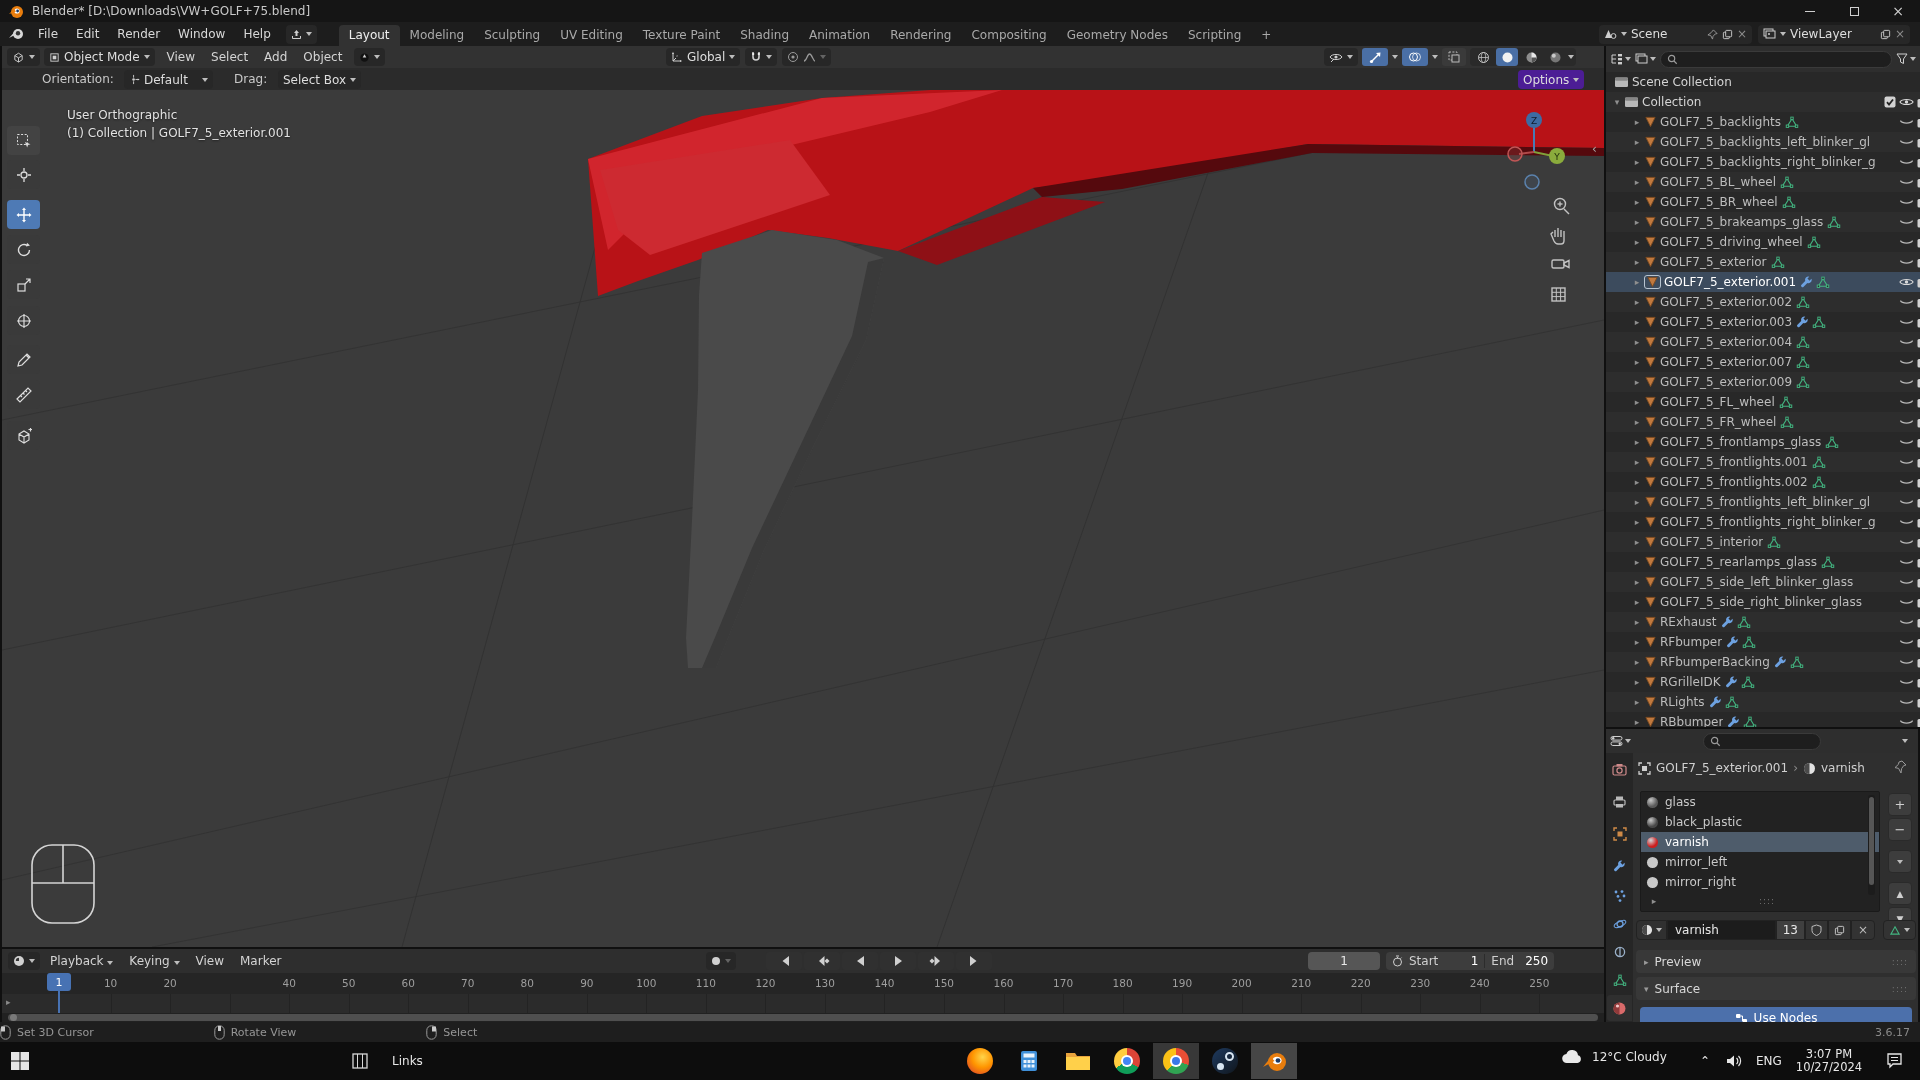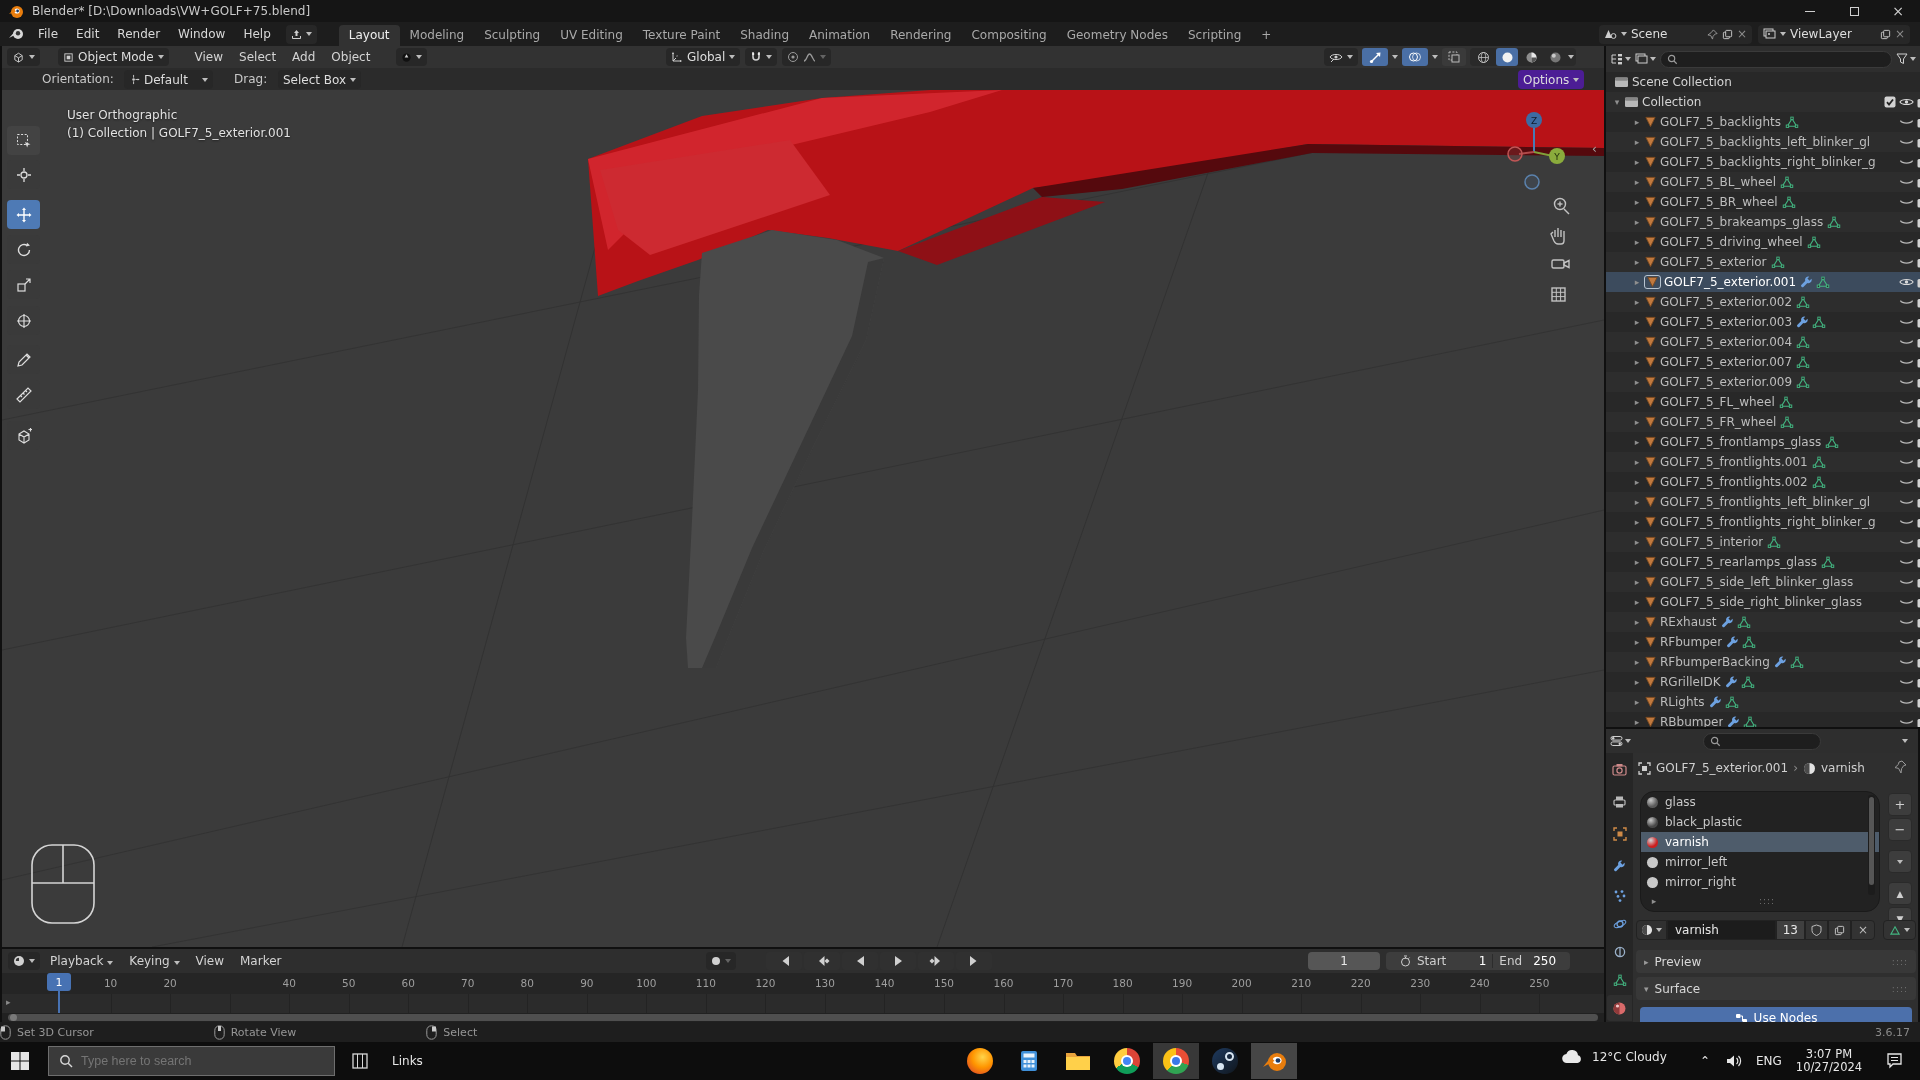--- a/index.html
+++ b/index.html
@@ -179,21 +179,21 @@
       <svg width="11" height="11" viewBox="0 0 12 12">
           <rect x="1.5" y="3.5" width="6.5" height="7" rx="1" fill="none" stroke="#cfcfcf"></rect>
           <rect x="4" y="1.5" width="6.5" height="7" rx="1" fill="#2a2a2a" stroke="#cfcfcf"></rect>
         </svg>
       <span style="color:#8c8c8c">×</span>
     </div>
   </div>
 
   <div id="viewport" class="abs">
     <div id="vp-header">
-      <div class="flex" style="height:22px; padding-left:5px; gap:18px">
+      <div class="flex" style="height:22px; padding-left:5px; gap:4px">
         <div class="pill" style="height:18px">
           <svg width="13" height="12" viewBox="0 0 14 13">
               <path d="M3 5l4-2.6L11 5v4.5L7 12 3 9.5z" fill="none" stroke="#cfcfcf"></path>
               <path d="M3 5l4 2.4L11 5M7 7.4V12" fill="none" stroke="#cfcfcf"></path>
             </svg>
           <span class="chev"></span>
         </div>
         <div class="pill" style="height:18px">
           <svg width="11" height="11" viewBox="0 0 12 12">
               <rect x="2" y="2" width="8" height="8" fill="none" stroke="#cfcfcf"></rect>
@@ -1620,21 +1620,21 @@
           <circle cx="6.5" cy="6.5" r="5.5" fill="#e2e2e2"></circle>
           <path d="M6.5 1a5.5 5.5 0 0 0 0 11z" fill="#4a4a4a"></path>
           <path d="M6.5 6.5h5.5A5.5 5.5 0 0 1 6.5 12z" fill="#4a4a4a" opacity="0"></path>
         </svg>
       <span style="color:#d0d0d0">varnish</span>
     </div>
     <svg class="abs" style="left:288px; top:31px" width="13" height="14" viewBox="0 0 13 14">
         <path d="M8 1l4 4-2.2.5L7.6 8.6 7 13 4.6 8.4 1 7.6 4.4 4.4 5 2z" fill="none" stroke="#9a9a9a"></path>
       </svg>
 
-    <div class="abs" style="left:34px; top:62px; width:240px; height:121px; background:#222222; border:1px solid #1a1a1a; border-radius:14px; overflow:hidden">
+    <div class="abs" style="left:34px; top:62px; width:240px; height:121px; background:#222222; border:1px solid #1a1a1a; border-radius:2px; overflow:hidden">
       <div id="slot-list">
           <div class="slotrow">
             <span class="msphere" style="background:radial-gradient(circle at 35% 30%, rgba(255,255,255,.75), #5a5a5a 60%)"></span>
             <span>glass</span>
           </div>
           <div class="slotrow">
             <span class="msphere" style="background:radial-gradient(circle at 35% 30%, rgba(255,255,255,.75), #484848 60%)"></span>
             <span>black_plastic</span>
           </div>
           <div class="slotrow sel">
@@ -1782,21 +1782,21 @@
             <div class="transport">
               <svg width="15" height="14" viewBox="0 0 15 14" fill="#d0d0d0">
                 <path d="M12 2v10M3 2l6.5 5L3 12z"></path>
               </svg>
             </div>
           </div>
       </div>
       <div class="numfield abs" style="left:1306px; top:3px; width:72px; background:#565656; justify-content:center">
         <span>1</span>
       </div>
-      <div class="flex abs" style="left:1384px; top:3px; height:18px; background:#3d3d3d; border-radius:4px; padding:0 14px; gap:6px">
+      <div class="flex abs" style="left:1384px; top:3px; height:18px; background:#3d3d3d; border-radius:4px; padding:0 6px; gap:6px">
         <svg width="11" height="12" viewBox="0 0 11 12">
             <circle cx="5.5" cy="7" r="4" fill="none" stroke="#cfcfcf"></circle>
             <path d="M4 1h3M5.5 2v1.6M8.5 3.6l1-1" stroke="#cfcfcf"></path>
           </svg>
         <span style="color:#cfcfcf">Start</span>
         <span style="width:34px; text-align:right; color:#fff">1</span>
         <span style="width:1px; height:14px; background:#2c2c2c"></span>
         <span style="color:#cfcfcf">End</span>
         <span style="width:28px; text-align:right; color:#fff">250</span>
       </div>
@@ -1896,27 +1896,20 @@
 
   <div id="taskbar" class="abs">
     <div class="abs" style="left:10px; top:9px">
       <svg width="20" height="20" viewBox="0 0 20 20">
           <rect x="1" y="1" width="8.5" height="8.5" fill="#e6e6e6"></rect>
           <rect x="10.5" y="1" width="8.5" height="8.5" fill="#e6e6e6"></rect>
           <rect x="1" y="10.5" width="8.5" height="8.5" fill="#e6e6e6"></rect>
           <rect x="10.5" y="10.5" width="8.5" height="8.5" fill="#e6e6e6"></rect>
         </svg>
     </div>
-    <div id="tb-search">
-      <svg width="14" height="14" viewBox="0 0 14 14">
-          <circle cx="6" cy="6" r="4.2" fill="none" stroke="#d8d8d8" stroke-width="1.4"></circle>
-          <line x1="9.2" y1="9.2" x2="13" y2="13" stroke="#d8d8d8" stroke-width="1.4"></line>
-        </svg>
-      <input placeholder="Type here to search" style="">
-    </div>
     <div class="abs" style="left:350px; top:9px">
       <svg width="20" height="20" viewBox="0 0 20 20">
           <rect x="3" y="3" width="14" height="14" fill="none" stroke="#d8d8d8" stroke-width="1.3"></rect>
           <line x1="7.5" y1="3" x2="7.5" y2="17" stroke="#d8d8d8"></line>
           <line x1="12.5" y1="3" x2="12.5" y2="17" stroke="#d8d8d8"></line>
         </svg>
     </div>
     <span class="abs tray-txt" style="left:392px; top:12px">Links</span>
     <div id="tb-pinned">
         <div class="tb-icon" style="left: 957px;">

